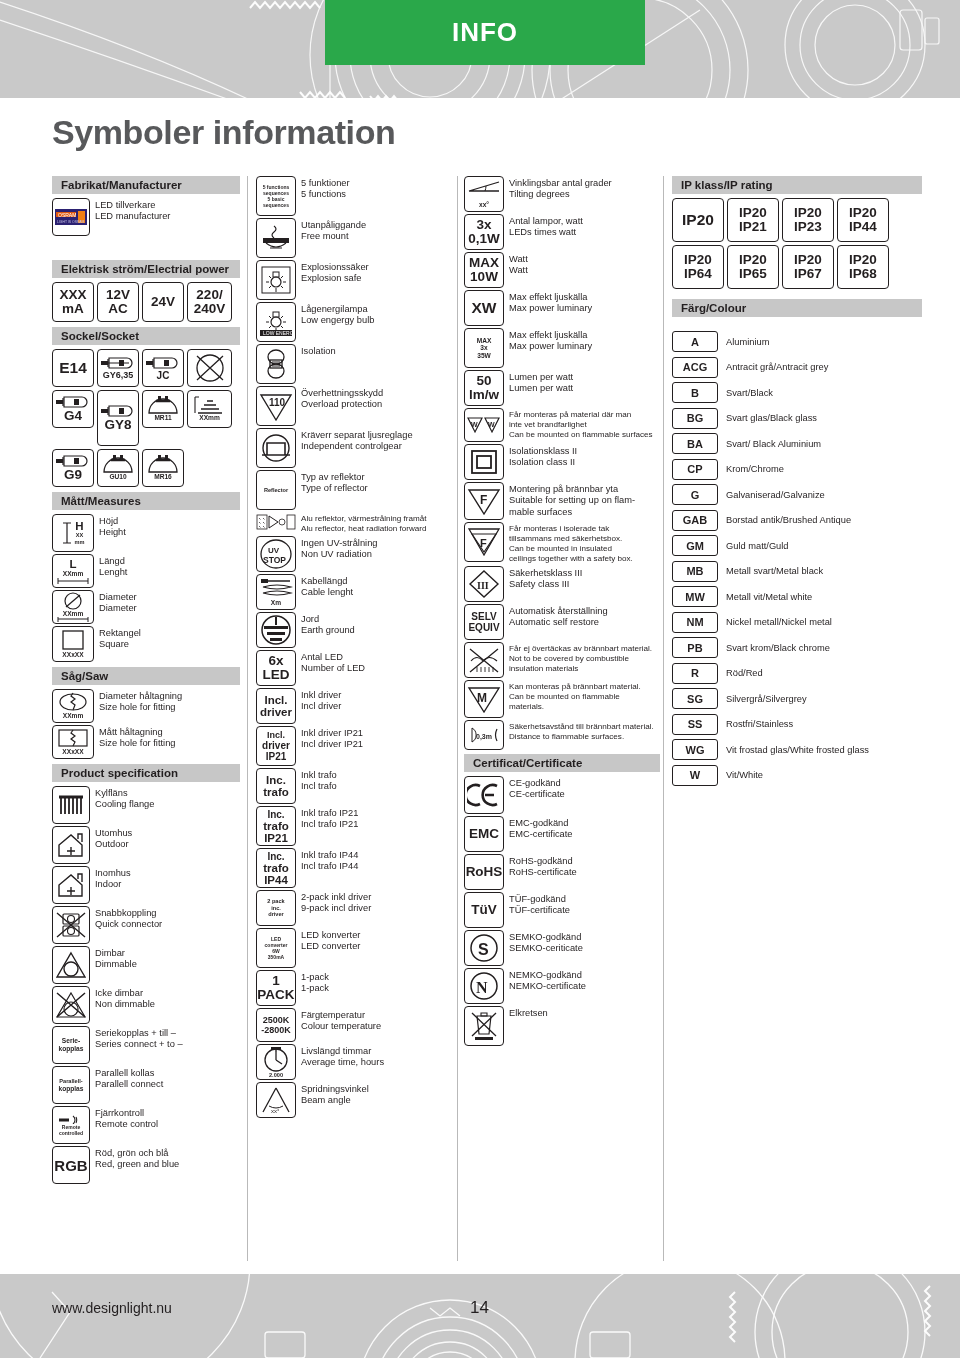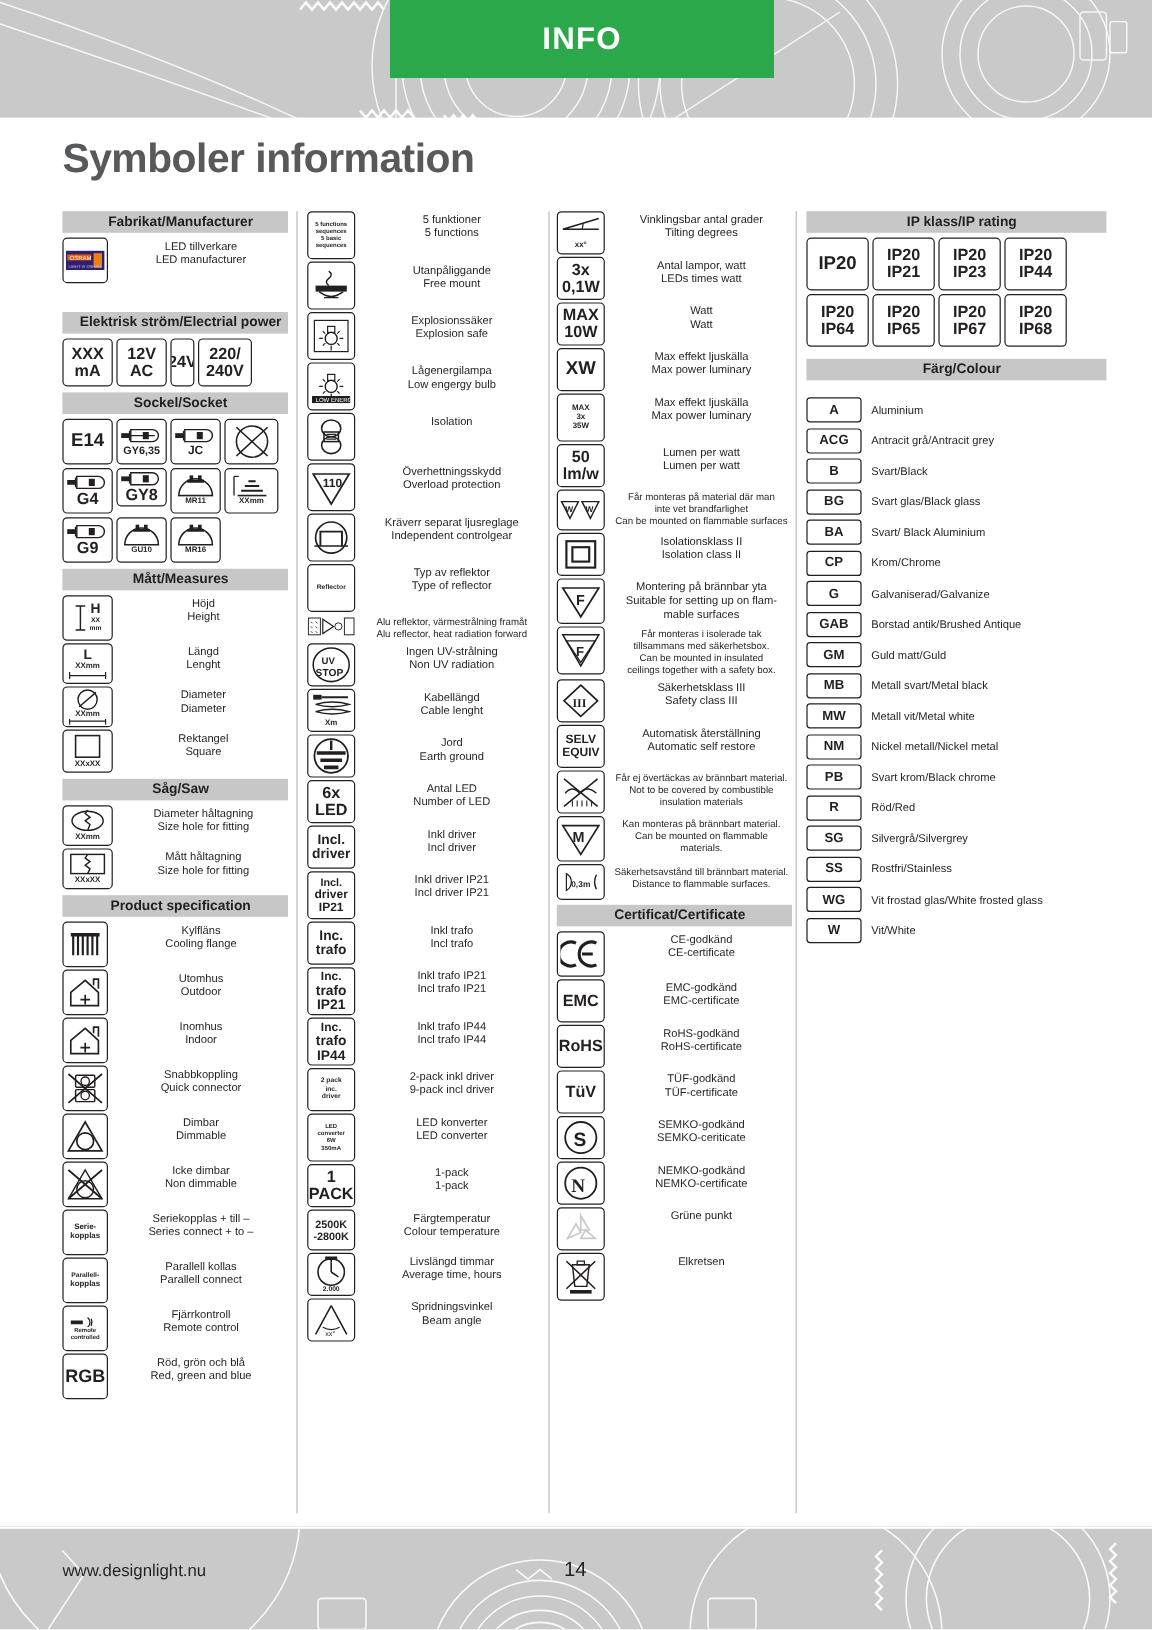--- a/index.html
+++ b/index.html
@@ -27,21 +27,21 @@
 
   
   #page-title {
     position:absolute; left:52px; top:113px;
     font-size:34px; font-weight:bold; color:#58595b;
     letter-spacing:-0.4px;
   }
 
   
   #content { position:absolute; left:0; top:176px; width:960px; height:1090px; }
-  .col { position:absolute; top:0;text-align:center; }
+  .col { position:absolute; top:0; }
   .vdiv { position:absolute; top:0; width:1px; height:1085px; background:#b9b9b9; }
 
   
   .bar {
     background:#c7c7c7; color:#231f20;
     font-size:11.5px; font-weight:bold;
     padding:3px 0 3px 9px;
     margin-bottom:4px;
   }
 
@@ -168,21 +168,21 @@
     <div class="bar" style="margin-top:24px">Elektrisk ström/Electrial power</div>
     <div class="gridrow">
       <div class="bx" style="width:42px;height:40px">
         <span class="l13">XXX</span>
         <span class="l13">mA</span>
         </div>
       <div class="bx" style="width:42px;height:40px">
         <span class="l13">12V</span>
         <span class="l13">AC</span>
         </div>
-      <div class="bx" style="width:20px;height:40px">
+      <div class="bx" style="width:42px;height:40px">
         <span class="l13">24V</span>
         </div>
       <div class="bx" style="width:45px;height:40px">
         <span class="l13">220/</span>
         <span class="l13">240V</span>
         </div>
     </div>
 
     <div class="bar" style="margin-top:5px">Sockel/Socket</div>
     <div class="gridrow">
@@ -217,21 +217,21 @@
     <div class="gridrow">
       <div class="bx" style="width:42px;height:38px">
         <svg width="38" height="14">
             <path class="st" d="M10 2h18a5 5 0 0 1 0 10 H10z" stroke-width="1.2"></path>
             <rect x="2" y="5" width="7" height="4" fill="#231f20"></rect>
             <rect x="20" y="4" width="5" height="6" fill="#231f20"></rect>
             <path class="st" d="M9 3v8" stroke-width="1.2"></path>
           </svg>
         <span class="l13">G4</span>
         </div>
-      <div class="bx" style="width:42px;height:32px">
+      <div class="bx" style="width:42px;height:56px">
         <svg width="38" height="14">
             <path class="st" d="M10 2h18a5 5 0 0 1 0 10 H10z" stroke-width="1.2"></path>
             <rect x="2" y="5" width="7" height="4" fill="#231f20"></rect>
             <rect x="20" y="4" width="5" height="6" fill="#231f20"></rect>
             <path class="st" d="M9 3v8" stroke-width="1.2"></path>
           </svg>
         <span class="l13">GY8</span>
         </div>
       <div class="bx" style="width:42px;height:38px">
         <svg width="36" height="18">
@@ -1068,34 +1068,20 @@
     <div class="row">
       <div class="bx" style="width:40px;height:36px">
         <svg width="34" height="30">
             <circle class="st" cx="17" cy="15" r="13" stroke-width="1.5"></circle>
             <text x="9" y="22" font-size="16" font-weight="bold" fill="#231f20" font-family="Liberation Serif">N</text>
           </svg>
         </div>
       <div class="txt">
         <div>NEMKO-godkänd</div>
           <div>NEMKO-certificate</div>
-        </div>
-    </div>
-    <div class="row">
-      <div class="bx" style="width:40px;height:36px">
-        <svg width="32" height="28">
-            <g stroke="#c9c9c9" fill="none" stroke-width="1.4">
-          <path d="M16 3 L23 15 L16 15 Z"></path>
-              <path d="M28 22 L16 22 L20 15 Z"></path>
-              <path d="M5 22 L12 10 L16 17 Z"></path>
-            </g>
-          </svg>
-        </div>
-      <div class="txt">
-        <div>Grüne punkt</div>
         </div>
     </div>
     <div class="row">
       <div class="bx" style="width:40px;height:40px">
         <svg width="32" height="32">
             <path class="st" d="M9 6 L23 6 L21 24 L11 24 Z" stroke-width="1.2"></path>
             <path class="st" d="M13 3h6v3h-6z" stroke-width="1.1"></path>
             <path class="st" d="M4 3 L28 26 M28 3 L4 26" stroke-width="1.3"></path>
             <rect x="7" y="27" width="18" height="3" fill="#231f20"></rect>
           </svg>

